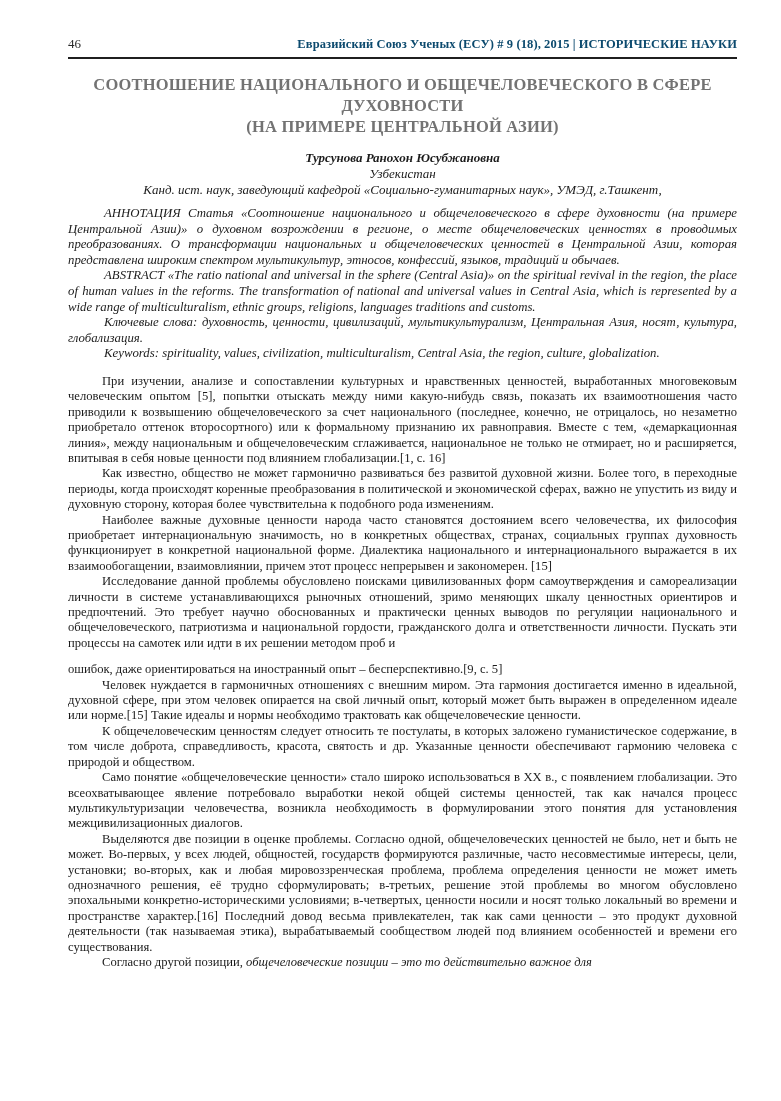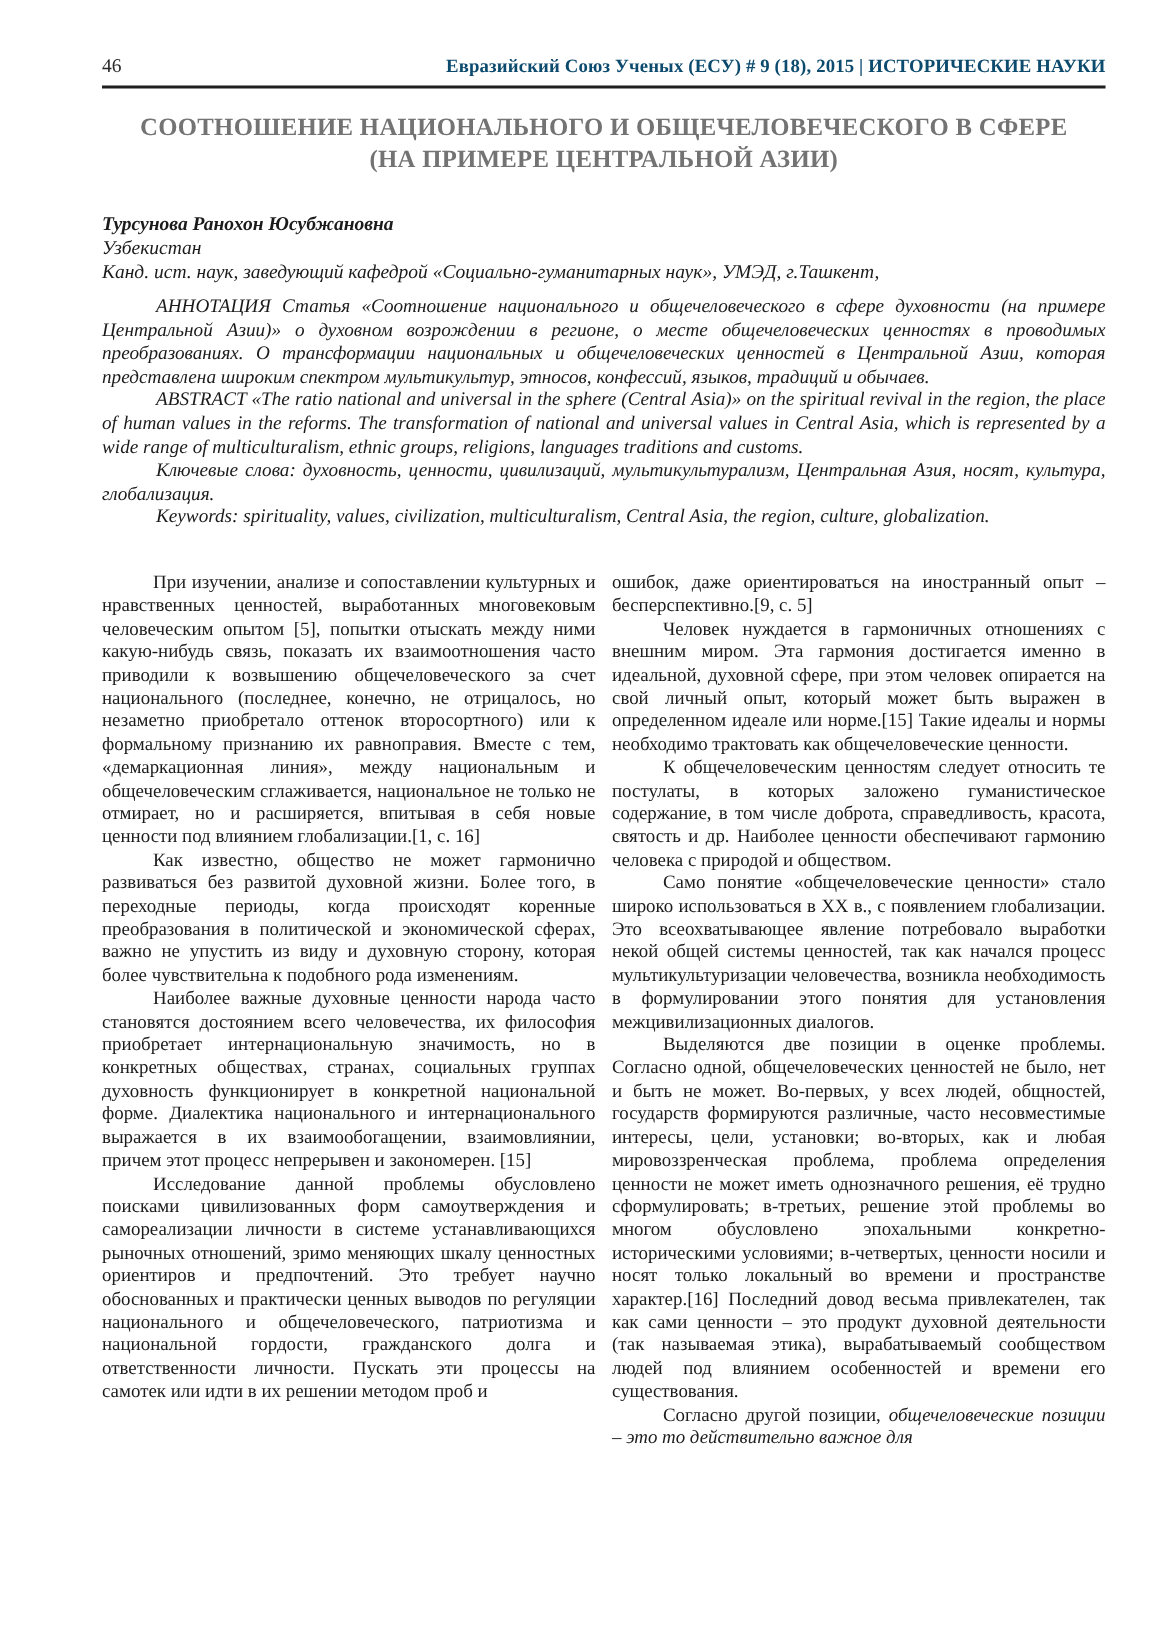--- a/index.html
+++ b/index.html
@@ -11,42 +11,43 @@
   .header-row{
     display:flex;justify-content:space-between;align-items:flex-end;
     border-bottom:2px solid #1f1f1f;padding-bottom:5px;
   }
   .page-number{font-size:13px;color:#2a2a2a;}
   .journal-title{font-size:12.5px;font-weight:bold;color:#0c4a6e;letter-spacing:0.1px;}
   .article-title{
     text-align:center;font-weight:bold;font-size:16.5px;line-height:21px;
     margin-top:15px;color:#737373;letter-spacing:0.2px;
   }
-  .author-block{text-align:left;margin-top:25px;font-size:13px;line-height:16px;font-style:italic;}
+  .author-block{text-align:center;margin-top:13px;font-size:13px;line-height:16px;font-style:italic;}
   .author-name{font-weight:bold;}
   .abstract{margin-top:8px;font-style:italic;font-size:12.8px;line-height:15.6px;text-align:justify;}
   .abstract p{margin:0;text-indent:36px;}
-  .columns{display:flex;gap:11px;margin-top:28px;}
+  .columns{display:flex;gap:11px;margin-top:12px;flex-direction:column;}
   .col{flex:1;min-width:0;font-size:12.6px;line-height:15.4px;text-align:justify;}
   .col p{margin:0;text-indent:34px;}
   .col p.no-indent{text-indent:0;}
   .emph{font-style:italic;}
 </style>
 </head>
 <body>
 
 <div class="page">
 
   <div class="header-row">
     <span class="page-number">46</span>
     <span class="journal-title">Евразийский Союз Ученых (ЕСУ) # 9 (18), 2015 | ИСТОРИЧЕСКИЕ НАУКИ</span>
   </div>
 
   <div class="article-title">
     <div>СООТНОШЕНИЕ НАЦИОНАЛЬНОГО И ОБЩЕЧЕЛОВЕЧЕСКОГО В СФЕРЕ</div>
+    <div>ДУХОВНОСТИ</div>
     <div>(НА ПРИМЕРЕ ЦЕНТРАЛЬНОЙ АЗИИ)</div>
   </div>
 
   <div class="author-block">
     <div class="author-name">Турсунова Ранохон Юсубжановна</div>
     <div>Узбекистан</div>
     <div>Канд. ист. наук, заведующий кафедрой «Социально-гуманитарных наук», УМЭД, г.Ташкент,</div>
   </div>
 
   <div class="abstract">
@@ -59,20 +60,20 @@
   <div class="columns">
     <div class="col">
       <p>При изучении, анализе и сопоставлении культурных и нравственных ценностей, выработанных многовековым человеческим опытом [5], попытки отыскать между ними какую-нибудь связь, показать их взаимоотношения часто приводили к возвышению общечеловеческого за счет национального (последнее, конечно, не отрицалось, но незаметно приобретало оттенок второсортного) или к формальному признанию их равноправия. Вместе с тем, «демаркационная линия», между национальным и общечеловеческим сглаживается, национальное не только не отмирает, но и расширяется, впитывая в себя новые ценности под влиянием глобализации.[1, с. 16]</p>
       <p>Как известно, общество не может гармонично развиваться без развитой духовной жизни. Более того, в переходные периоды, когда происходят коренные преобразования в политической и экономической сферах, важно не упустить из виду и духовную сторону, которая более чувствительна к подобного рода изменениям.</p>
       <p>Наиболее важные духовные ценности народа часто становятся достоянием всего человечества, их философия приобретает интернациональную значимость, но в конкретных обществах, странах, социальных группах духовность функционирует в конкретной национальной форме. Диалектика национального и интернационального выражается в их взаимообогащении, взаимовлиянии, причем этот процесс непрерывен и закономерен. [15]</p>
       <p>Исследование данной проблемы обусловлено поисками цивилизованных форм самоутверждения и самореализации личности в системе устанавливающихся рыночных отношений, зримо меняющих шкалу ценностных ориентиров и предпочтений. Это требует научно обоснованных и практически ценных выводов по регуляции национального и общечеловеческого, патриотизма и национальной гордости, гражданского долга и ответственности личности. Пускать эти процессы на самотек или идти в их решении методом проб и</p>
     </div>
     <div class="col">
       <p class="no-indent">ошибок, даже ориентироваться на иностранный опыт – бесперспективно.[9, с. 5]</p>
       <p>Человек нуждается в гармоничных отношениях с внешним миром. Эта гармония достигается именно в идеальной, духовной сфере, при этом человек опирается на свой личный опыт, который может быть выражен в определенном идеале или норме.[15] Такие идеалы и нормы необходимо трактовать как общечеловеческие ценности.</p>
-      <p>К общечеловеческим ценностям следует относить те постулаты, в которых заложено гуманистическое содержание, в том числе доброта, справедливость, красота, святость и др. Наиболее ценности обеспечивают гармонию человека с природой и обществом.</p>
+      <p>К общечеловеческим ценностям следует относить те постулаты, в которых заложено гуманистическое содержание, в том числе доброта, справедливость, красота, святость и др. Указанные ценности обеспечивают гармонию человека с природой и обществом.</p>
       <p>Само понятие «общечеловеческие ценности» стало широко использоваться в XX в., с появлением глобализации. Это всеохватывающее явление потребовало выработки некой общей системы ценностей, так как начался процесс мультикультуризации человечества, возникла необходимость в формулировании этого понятия для установления межцивилизационных диалогов.</p>
       <p>Выделяются две позиции в оценке проблемы. Согласно одной, общечеловеческих ценностей не было, нет и быть не может. Во-первых, у всех людей, общностей, государств формируются различные, часто несовместимые интересы, цели, установки; во-вторых, как и любая мировоззренческая проблема, проблема определения ценности не может иметь однозначного решения, её трудно сформулировать; в-третьих, решение этой проблемы во многом обусловлено эпохальными конкретно-историческими условиями; в-четвертых, ценности носили и носят только локальный во времени и пространстве характер.[16] Последний довод весьма привлекателен, так как сами ценности – это продукт духовной деятельности (так называемая этика), вырабатываемый сообществом людей под влиянием особенностей и времени его существования.</p>
       <p><span>Согласно другой позиции, </span><span class="emph">общечеловеческие позиции – это то действительно важное для</span></p>
     </div>
   </div>
 
 </div>
 
 </body></html>

